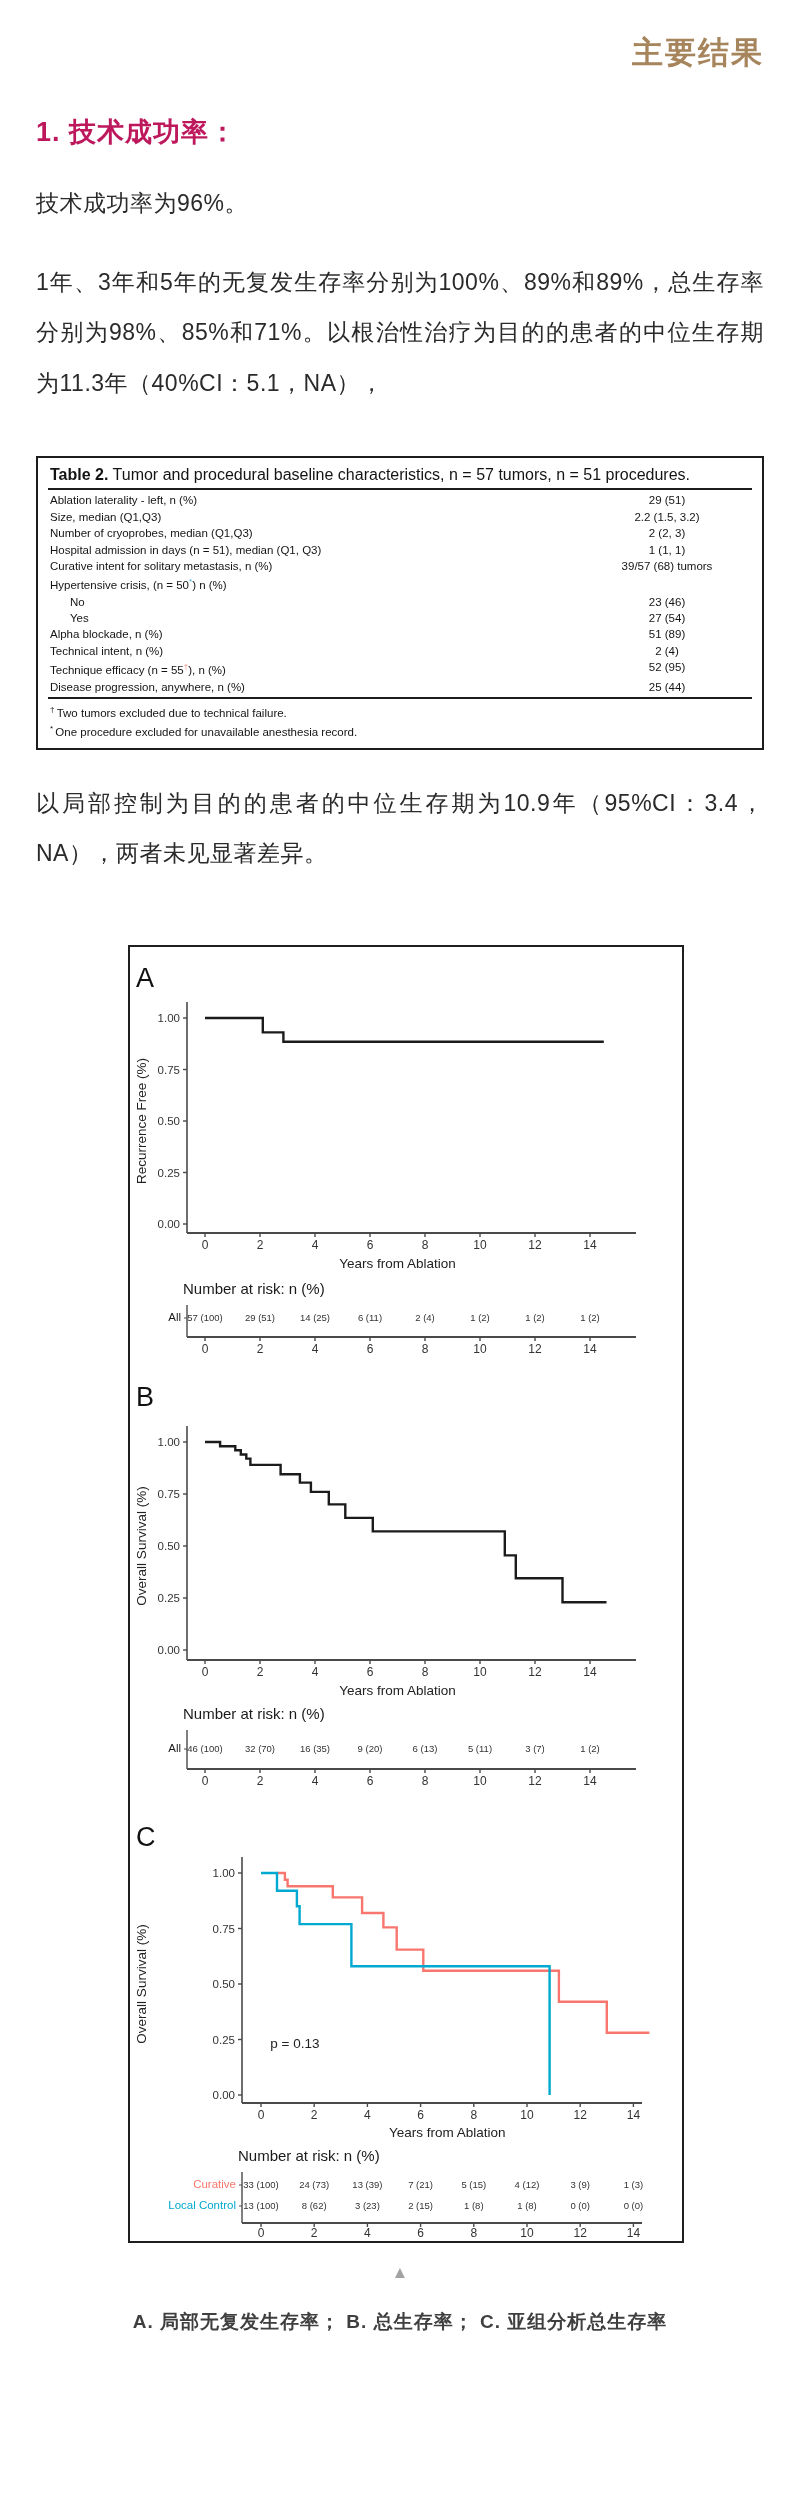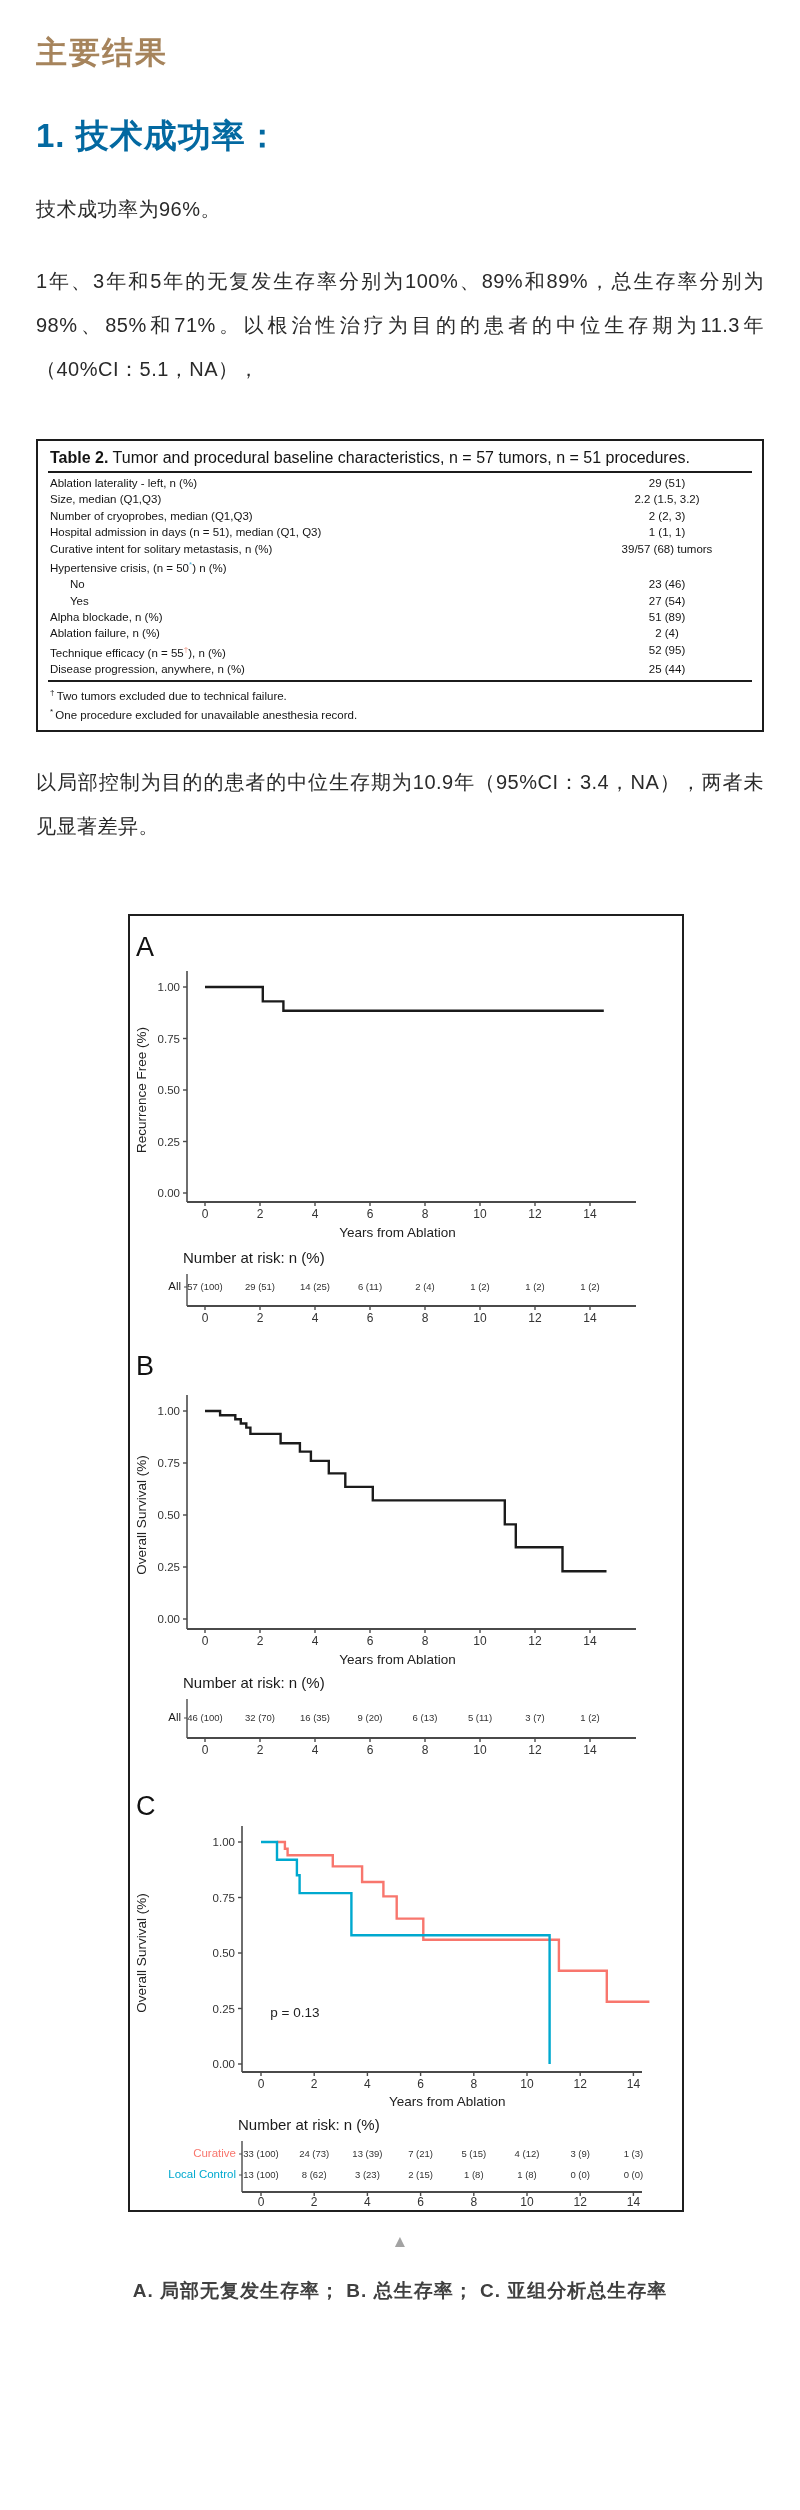--- a/index.html
+++ b/index.html
@@ -1,21 +1,21 @@
 <!DOCTYPE html>
 <html><head>
 <meta charset="utf-8">
 <style>
   html,body{margin:0;padding:0;background:#ffffff;}
   body{width:800px;font-family:"Liberation Sans",sans-serif;color:#262626;}
   .page{padding:26px 36px 40px 36px;}
   h1.title{font-family:"Liberation Serif",serif;font-size:31px;font-weight:700;
-    color:#a6845c;margin:6px 0 0 0;letter-spacing:2px;}
-  h2.sec{font-size:33px;font-weight:700;color:#0369a1;margin:40px 0 0 0;letter-spacing:1px;}
-  p.body{font-size:20px;line-height:2.2;margin:28px 0 0 0;text-align:justify;
+    color:#a6845c;margin:6px 0 0 0;letter-spacing:2px;text-align:right;}
+  h2.sec{font-size:27px;font-weight:700;color:#be185d;margin:40px 0 0 0;letter-spacing:1px;}
+  p.body{font-size:23px;line-height:2.2;margin:28px 0 0 0;text-align:justify;
     letter-spacing:0.5px;color:#2a2a2a;}
   
   .t2wrap{margin:48px 0 0 0;}
   .t2{border:2px solid #1c1c1c;background:#fff;padding:5px 10px 6px 10px;
     font-size:11.5px;color:#141414;}
   .t2-title{font-size:16px;padding:3px 0 4px 2px;border-bottom:2px solid #1c1c1c;}
   .t2-rows{padding:2px 0 2px 0;border-bottom:2px solid #1c1c1c;}
   .t2-row{display:flex;justify-content:space-between;line-height:16.4px;gap:25px;}
   .t2-row .lbl{white-space:nowrap;padding-left:2px;}
   .t2-row.ind .lbl{padding-left:22px;}
@@ -75,21 +75,21 @@
           </div>
           <div class="t2-row ind">
             <span class="lbl">Yes</span>
             <span class="val">27 (54)</span>
           </div>
           <div class="t2-row">
             <span class="lbl">Alpha blockade, n (%)</span>
             <span class="val">51 (89)</span>
           </div>
           <div class="t2-row">
-            <span class="lbl">Ablation failure, n (%)</span>
+            <span class="lbl">Technical intent, n (%)</span>
             <span class="val">2 (4)</span>
           </div>
           <div class="t2-row">
             <span class="lbl">Technique efficacy (n = 55<sup style="color: rgb(239, 143, 124);">†</sup>), n (%)</span>
             <span class="val">52 (95)</span>
           </div>
           <div class="t2-row">
             <span class="lbl">Disease progression, anywhere, n (%)</span>
             <span class="val">25 (44)</span>
           </div>

